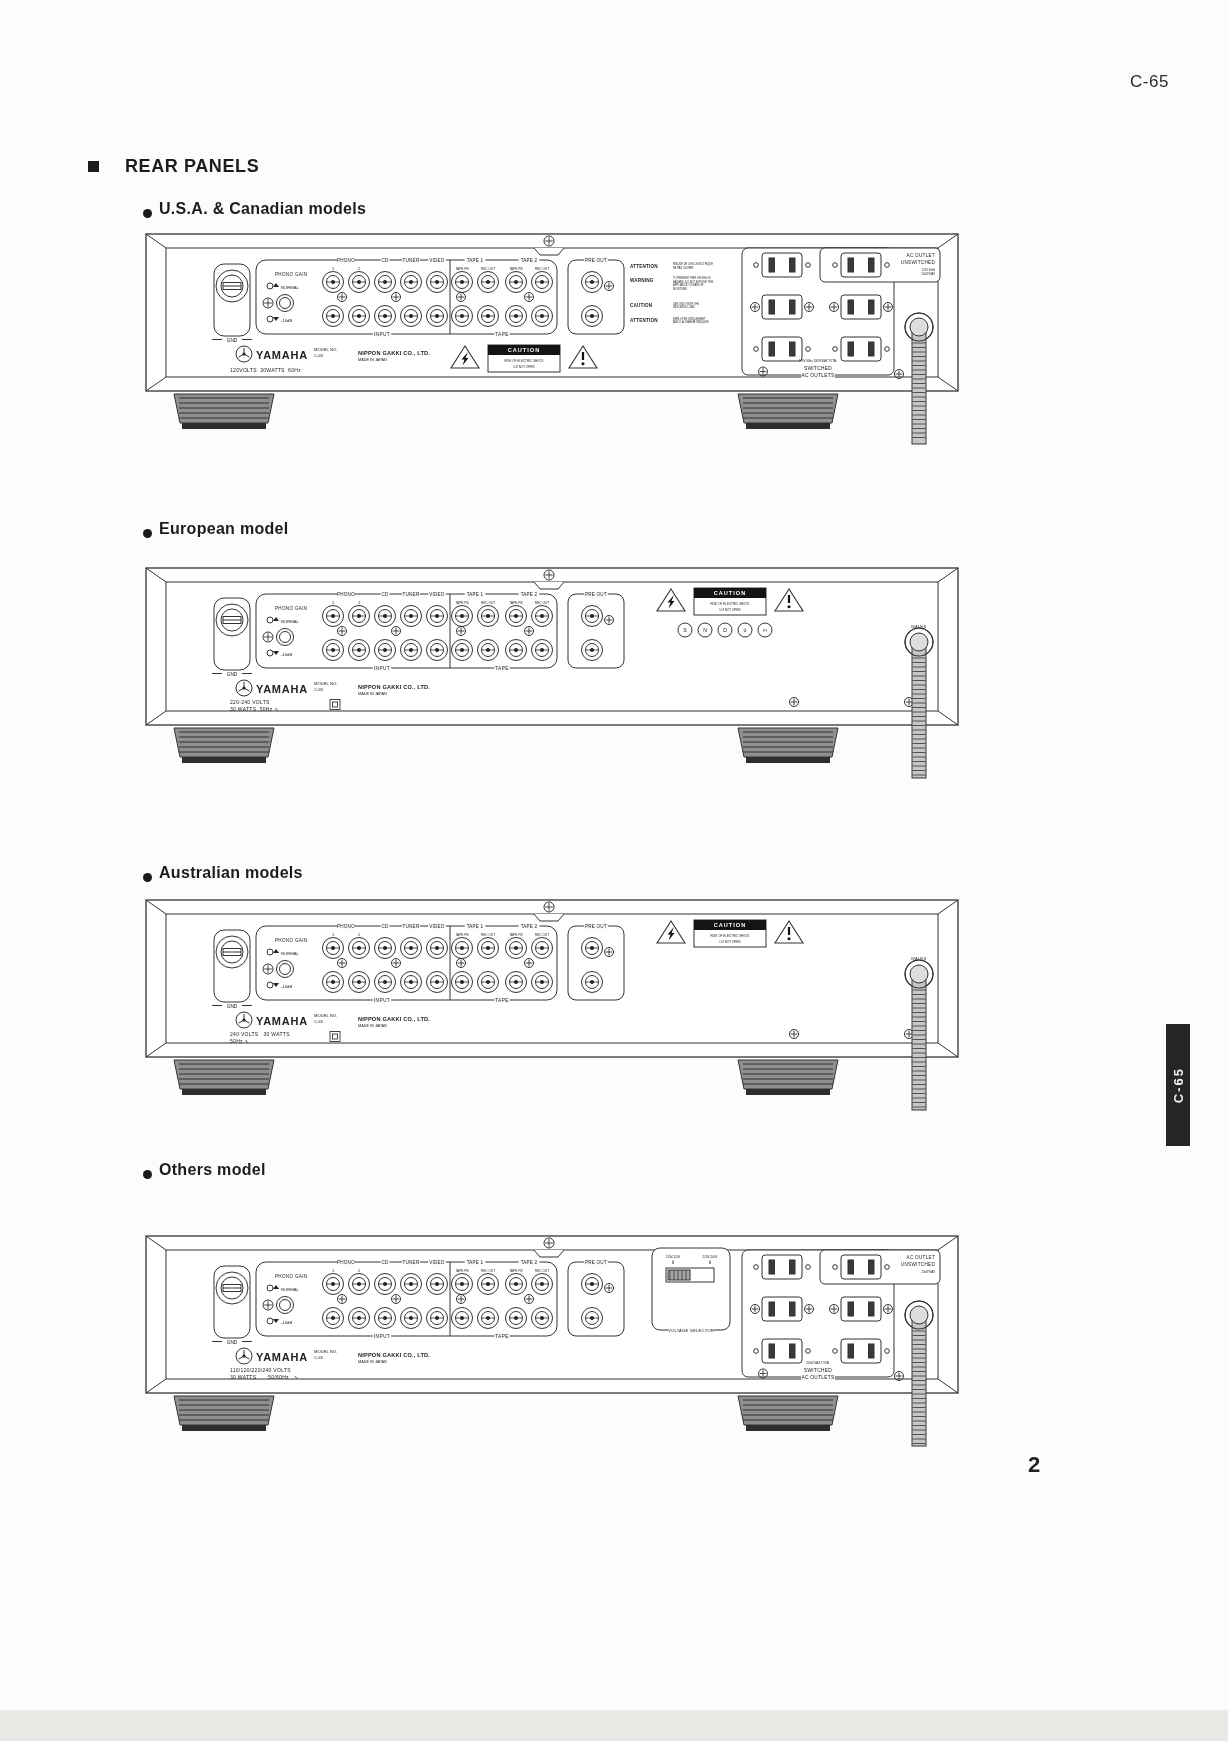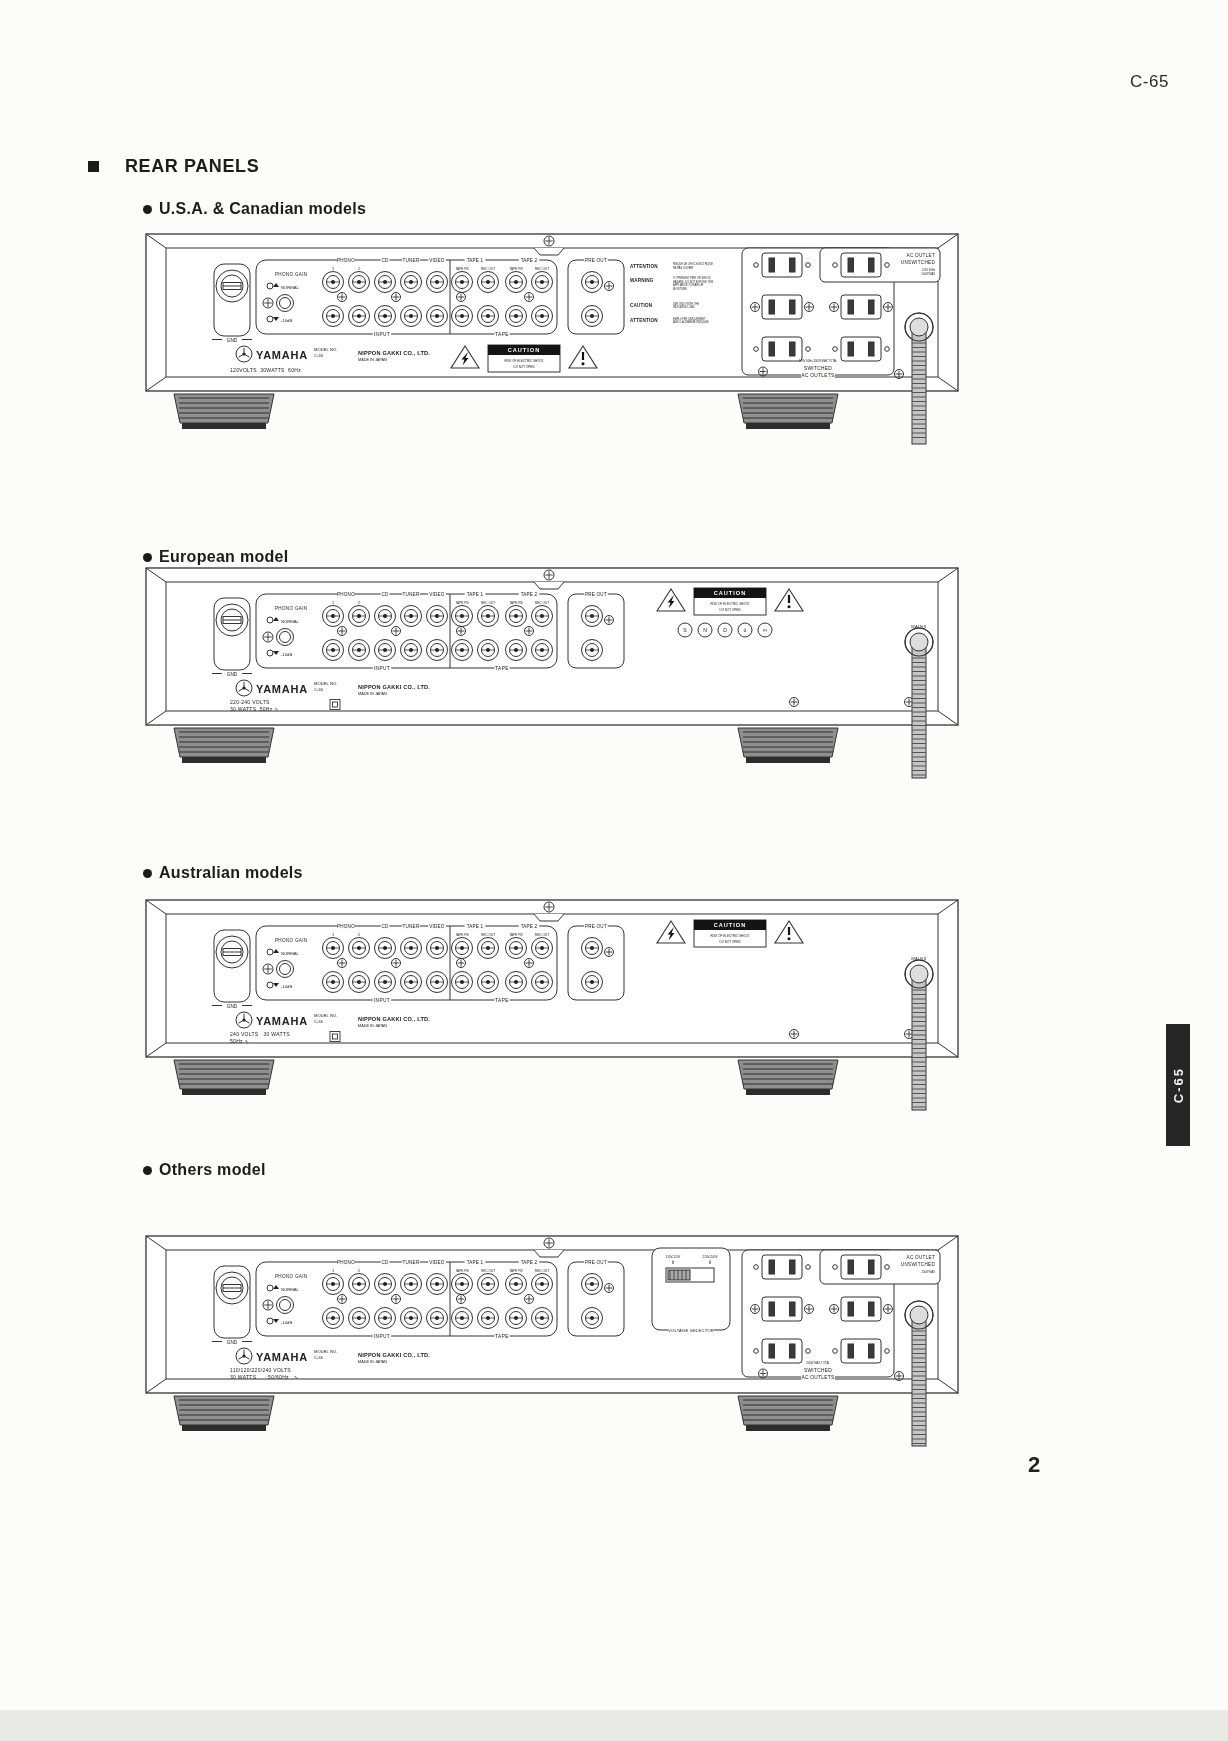--- a/index.html
+++ b/index.html
@@ -2,21 +2,21 @@
 <html><head>
 <meta charset="utf-8">
 <style>
   html,body{margin:0;padding:0;background:#e9e9e6;}
   .page{position:relative;width:1228px;height:1710px;margin:0 auto;background:#fcfcfa;
         font-family:"Liberation Sans","DejaVu Sans",sans-serif;color:#1c1c1c;overflow:hidden;}
   .doc-code{position:absolute;left:1130px;top:72px;font-size:17px;letter-spacing:.5px;color:#2a2a2a;}
   .main-title{position:absolute;left:88px;top:156px;display:flex;align-items:center;gap:26px;
               font-size:18px;font-weight:bold;letter-spacing:.6px;}
   .sq{width:11px;height:11px;background:#1b1b1b;display:inline-block;}
-  .model-heading{position:absolute;left:143px;display:flex;align-items:center;gap:7px;
+  .model-heading{position:absolute;left:143px;display:flex;align-items:flex-end;gap:7px;
                  font-size:16px;font-weight:bold;letter-spacing:.3px;}
   .dot{width:9px;height:9px;border-radius:50%;background:#1b1b1b;display:inline-block;}
   svg.panel{position:absolute;left:142px;width:820px;height:230px;}
   svg text{white-space:pre;}
   .side-tab{position:absolute;left:1166px;top:1024px;width:24px;height:122px;background:#262626;
             display:flex;align-items:center;justify-content:center;}
   .side-tab span{writing-mode:vertical-rl;transform:rotate(180deg);font-size:13px;font-weight:bold;
                  color:#f0f0ee;letter-spacing:2px;}
   .page-number{position:absolute;left:1028px;top:1452px;font-size:22px;font-weight:bold;color:#222;}
 </style>
@@ -338,21 +338,21 @@
         <line x1="770.5" y1="195.5" x2="783.5" y2="195.5" stroke="#444" stroke-width="0.9"></line>
         <line x1="770.5" y1="200" x2="783.5" y2="200" stroke="#444" stroke-width="0.9"></line>
         <line x1="770.5" y1="204.5" x2="783.5" y2="204.5" stroke="#444" stroke-width="0.9"></line>
         <line x1="770.5" y1="209" x2="783.5" y2="209" stroke="#444" stroke-width="0.9"></line>
         <line x1="770.5" y1="213.5" x2="783.5" y2="213.5" stroke="#444" stroke-width="0.9"></line>
         <circle cx="777" cy="103" r="14" fill="none" stroke="#333" stroke-width="1.2"></circle>
         <circle cx="777" cy="103" r="9" fill="#ddd" stroke="#333" stroke-width="1"></circle>
       </g>
     </svg>
 
-  <div class="model-heading" style="top:548px">
+  <div class="model-heading" style="top:520px">
     <span class="dot"></span>
     <span>European model</span>
   </div>
   <svg class="panel" style="top:558px" viewBox="0 0 820 230">
       <g>
         <rect x="4" y="10" width="812" height="157" rx="0" fill="#fff" stroke="#333" stroke-width="1.3"></rect>
         <line x1="4" y1="10" x2="24" y2="24" stroke="#333" stroke-width="1"></line>
         <line x1="816" y1="10" x2="796" y2="24" stroke="#333" stroke-width="1"></line>
         <line x1="4" y1="167" x2="24" y2="153" stroke="#333" stroke-width="1"></line>
         <line x1="816" y1="167" x2="796" y2="153" stroke="#333" stroke-width="1"></line>

